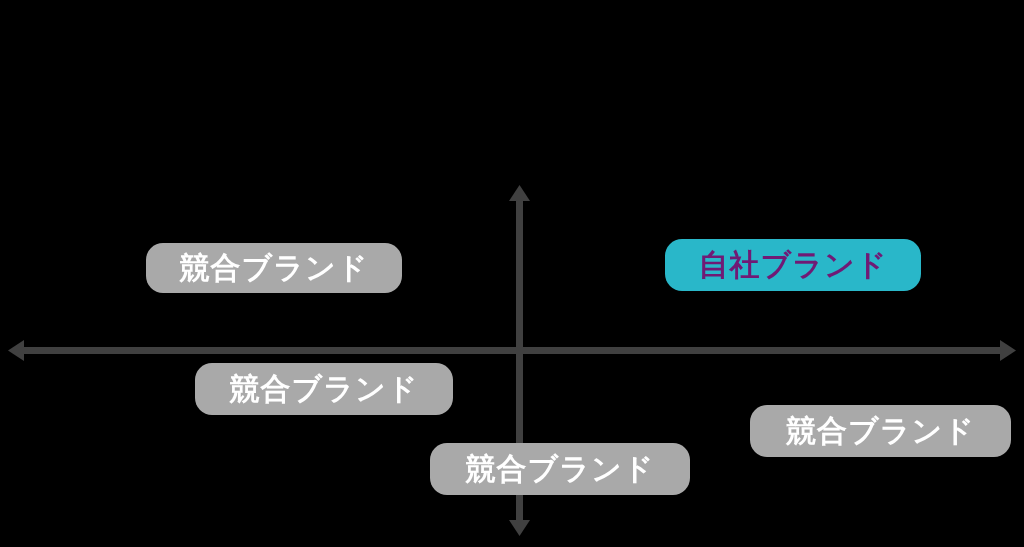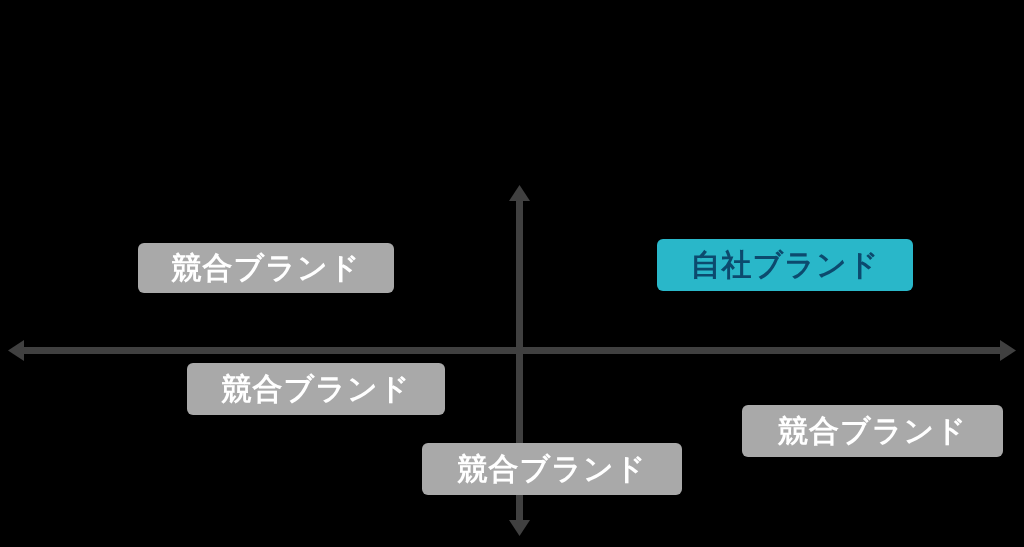--- a/index.html
+++ b/index.html
@@ -41,30 +41,31 @@
     clip-path: polygon(0 50%, 100% 0, 100% 100%);
   }
   .arrow-right {
     left: 1000px; top: 340px; width: 16px; height: 21px;
     clip-path: polygon(100% 50%, 0 0, 0 100%);
   }
   
   .pill {
     position: absolute;
     z-index: 2;
-    border-radius: 6px;
+    border-radius: 17px;
     display: flex;
     align-items: center;
     justify-content: center;
     color: #ffffff;            
     background: #a9a9a9;       
     font-size: 30px;
     font-weight: 800;
     letter-spacing: 1px;
     white-space: nowrap;
+    margin-left: 8px;
   }
   .pill-1 { left: 138px; top: 243px; width: 256px; height: 50px; }
   .pill-2 { left: 657px; top: 239px; width: 256px; height: 52px; }
   .pill-3 { left: 187px; top: 363px; width: 258px; height: 52px; }
   .pill-4 { left: 422px; top: 443px; width: 260px; height: 52px; }
   .pill-5 { left: 742px; top: 405px; width: 261px; height: 52px; }
 </style>
 </head>
 <body>
 
@@ -72,21 +73,21 @@
 
   <div class="axis-line h-line" style="background-color: rgb(64, 64, 64);"></div>
   <div class="axis-line v-line" style="background-color: rgb(64, 64, 64);"></div>
   <div class="arrow arrow-up" style="background-color: rgb(64, 64, 64);"></div>
   <div class="arrow arrow-down" style="background-color: rgb(64, 64, 64);"></div>
   <div class="arrow arrow-left" style="background-color: rgb(64, 64, 64);"></div>
   <div class="arrow arrow-right" style="background-color: rgb(64, 64, 64);"></div>
 
   <div class="pill pill-1" style="background-color: rgb(169, 169, 169); color: rgb(255, 255, 255);">競合ブランド</div>
 
-  <div class="pill pill-2" style="background-color: rgb(41, 183, 201); color: #0c4a6e;">自社ブランド</div>
+  <div class="pill pill-2" style="background-color: rgb(41, 183, 201); color: #701a75;">自社ブランド</div>
 
   <div class="pill pill-3" style="background-color: rgb(169, 169, 169); color: rgb(255, 255, 255);">競合ブランド</div>
 
   <div class="pill pill-4" style="background-color: rgb(169, 169, 169); color: rgb(255, 255, 255);">競合ブランド</div>
 
   <div class="pill pill-5" style="background-color: rgb(169, 169, 169); color: rgb(255, 255, 255);">競合ブランド</div>
 
 </div>
 
 </body></html>

